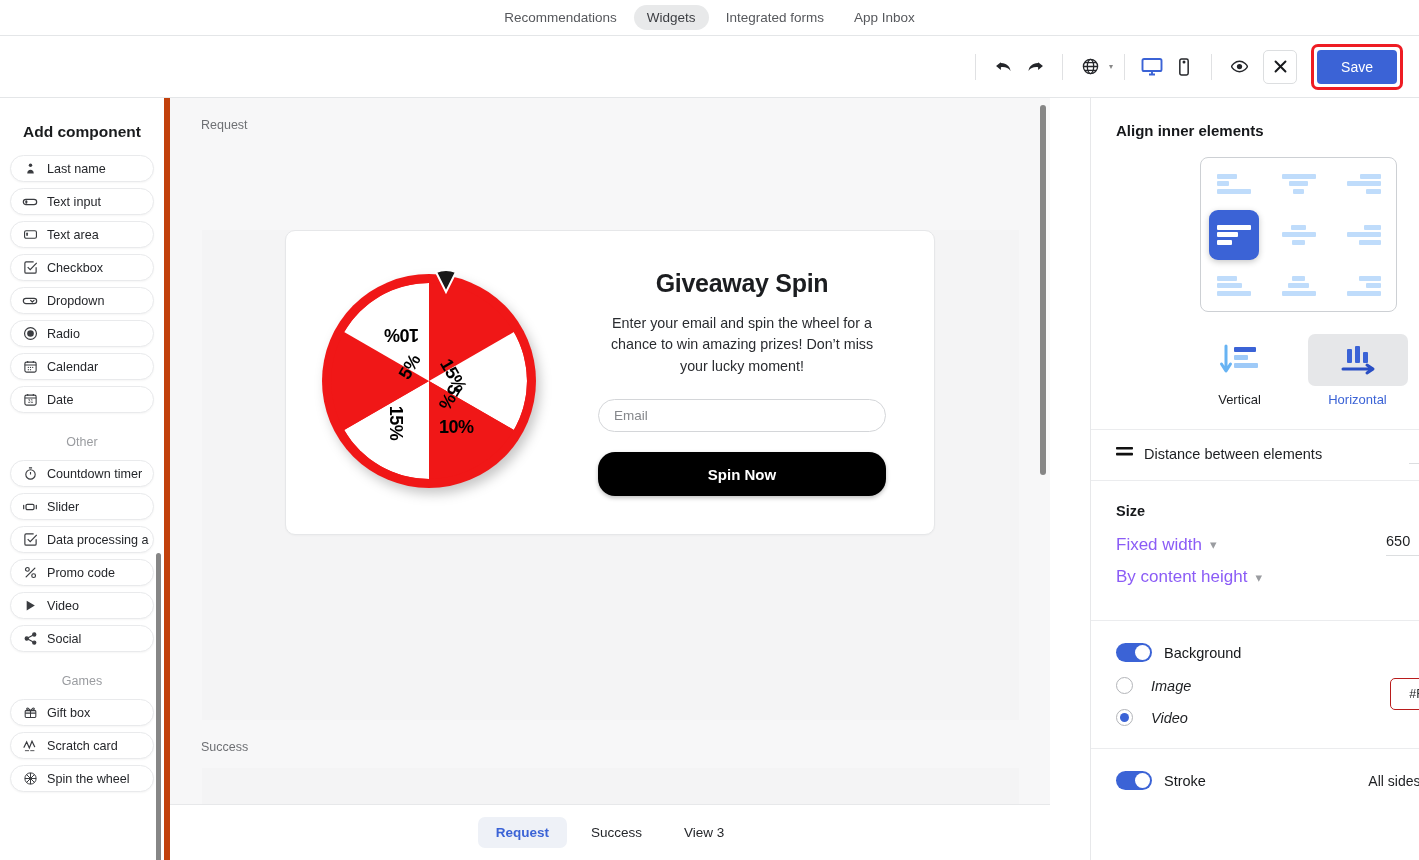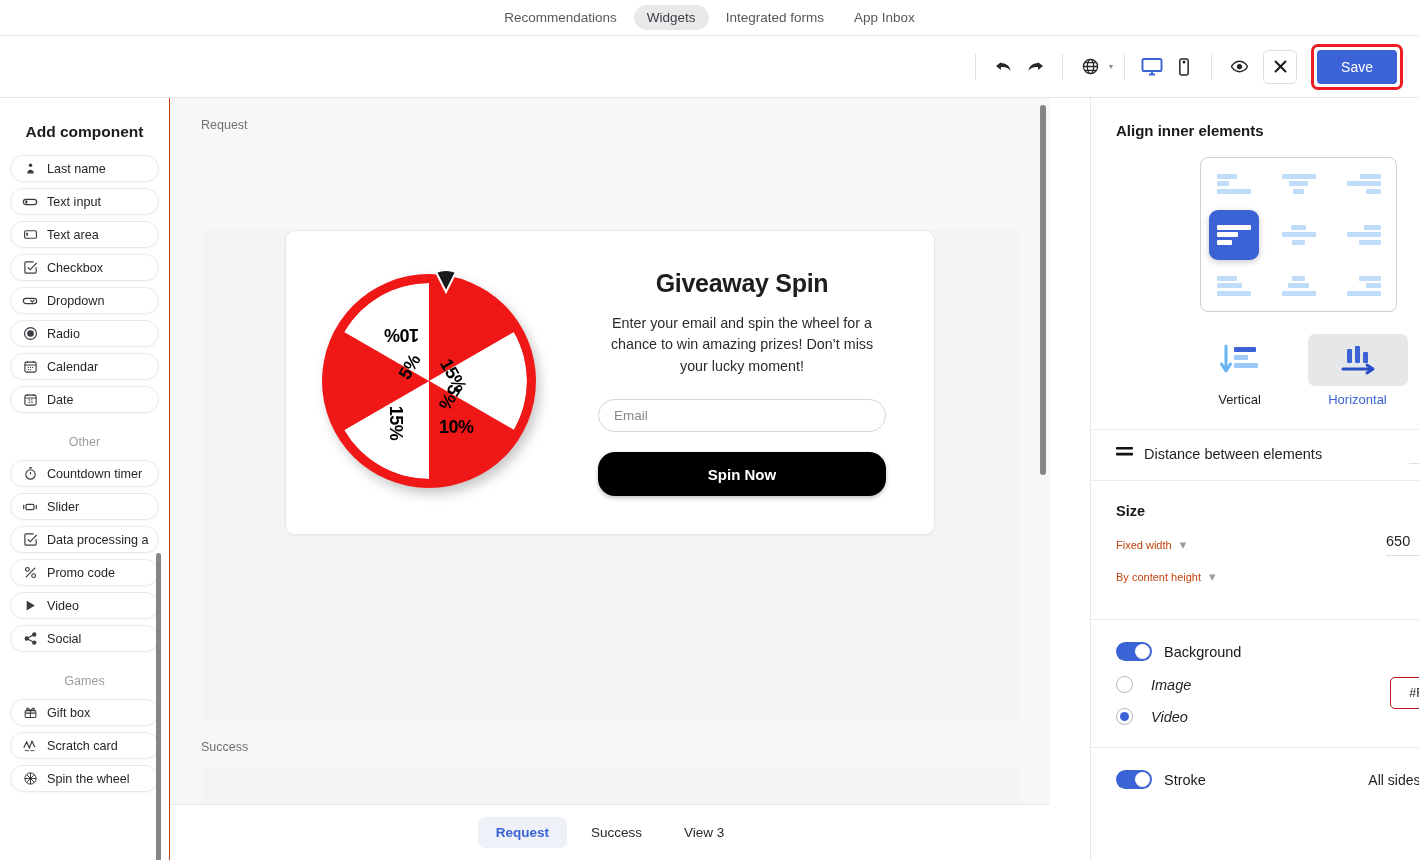--- a/index.html
+++ b/index.html
@@ -46,21 +46,21 @@
   }
   .save-btn {
     background: #3b63d6; color: #fff; border: none; font-size: 14px;
     font-family: "Liberation Sans", sans-serif;
     padding: 9px 24px; border-radius: 4px; cursor: pointer; font-weight: 400;
   }
 
   
   .sidebar {
     position: absolute; left: 0; top: 98px; width: 170px; height: 762px;
-    background: #fff; border-right: 1px solid #c2410c;
+    background: #fff; border-right: 6px solid #c2410c;
     overflow: hidden; padding: 0 10px;
   }
   .sidebar-title {
     font-size: 15.5px; font-weight: bold; color: #1a1c1e;
     text-align: center; margin: 25px 0 14px 0;
   }
   .comp-btn {
     display: flex; align-items: center; gap: 9px;
     height: 27px; margin-bottom: 6px; padding: 0 11px;
     border: 1px solid #e9eaec; border-radius: 15px; background: #fff;
@@ -219,21 +219,21 @@
   }
   .dist-lbl { font-size: 14.5px; color: #1d1f22; flex: 1; }
   .num-field {
     width: 72px; text-align: right; font-size: 14.5px; color: #1d1f22;
     border-bottom: 1px solid #dcdee0; padding-bottom: 3px; cursor: text;
   }
   .sec-title { font-size: 14.5px; font-weight: bold; color: #16181b; margin-bottom: 14px; }
   .size-row {
     display: flex; align-items: center; gap: 8px; margin-bottom: 11px;
   }
-  .size-lbl { font-size: 11px; color: #c2410c; }
+  .size-lbl { font-size: 17px; color: #8b5cf6; }
   .dash { color: #9a9ca0; font-size: 13px; }
   .flexpad { flex: 1; }
   .size-val {
     width: 72px; text-align: left; font-size: 14.5px; color: #1d1f22;
     border-bottom: 1px solid #dcdee0; padding-bottom: 6px; cursor: text;
   }
 
   .toggle-row { display: flex; align-items: center; gap: 12px; }
   .toggle {
     width: 36px; height: 19px; border-radius: 10px; background: #3b63d6;

